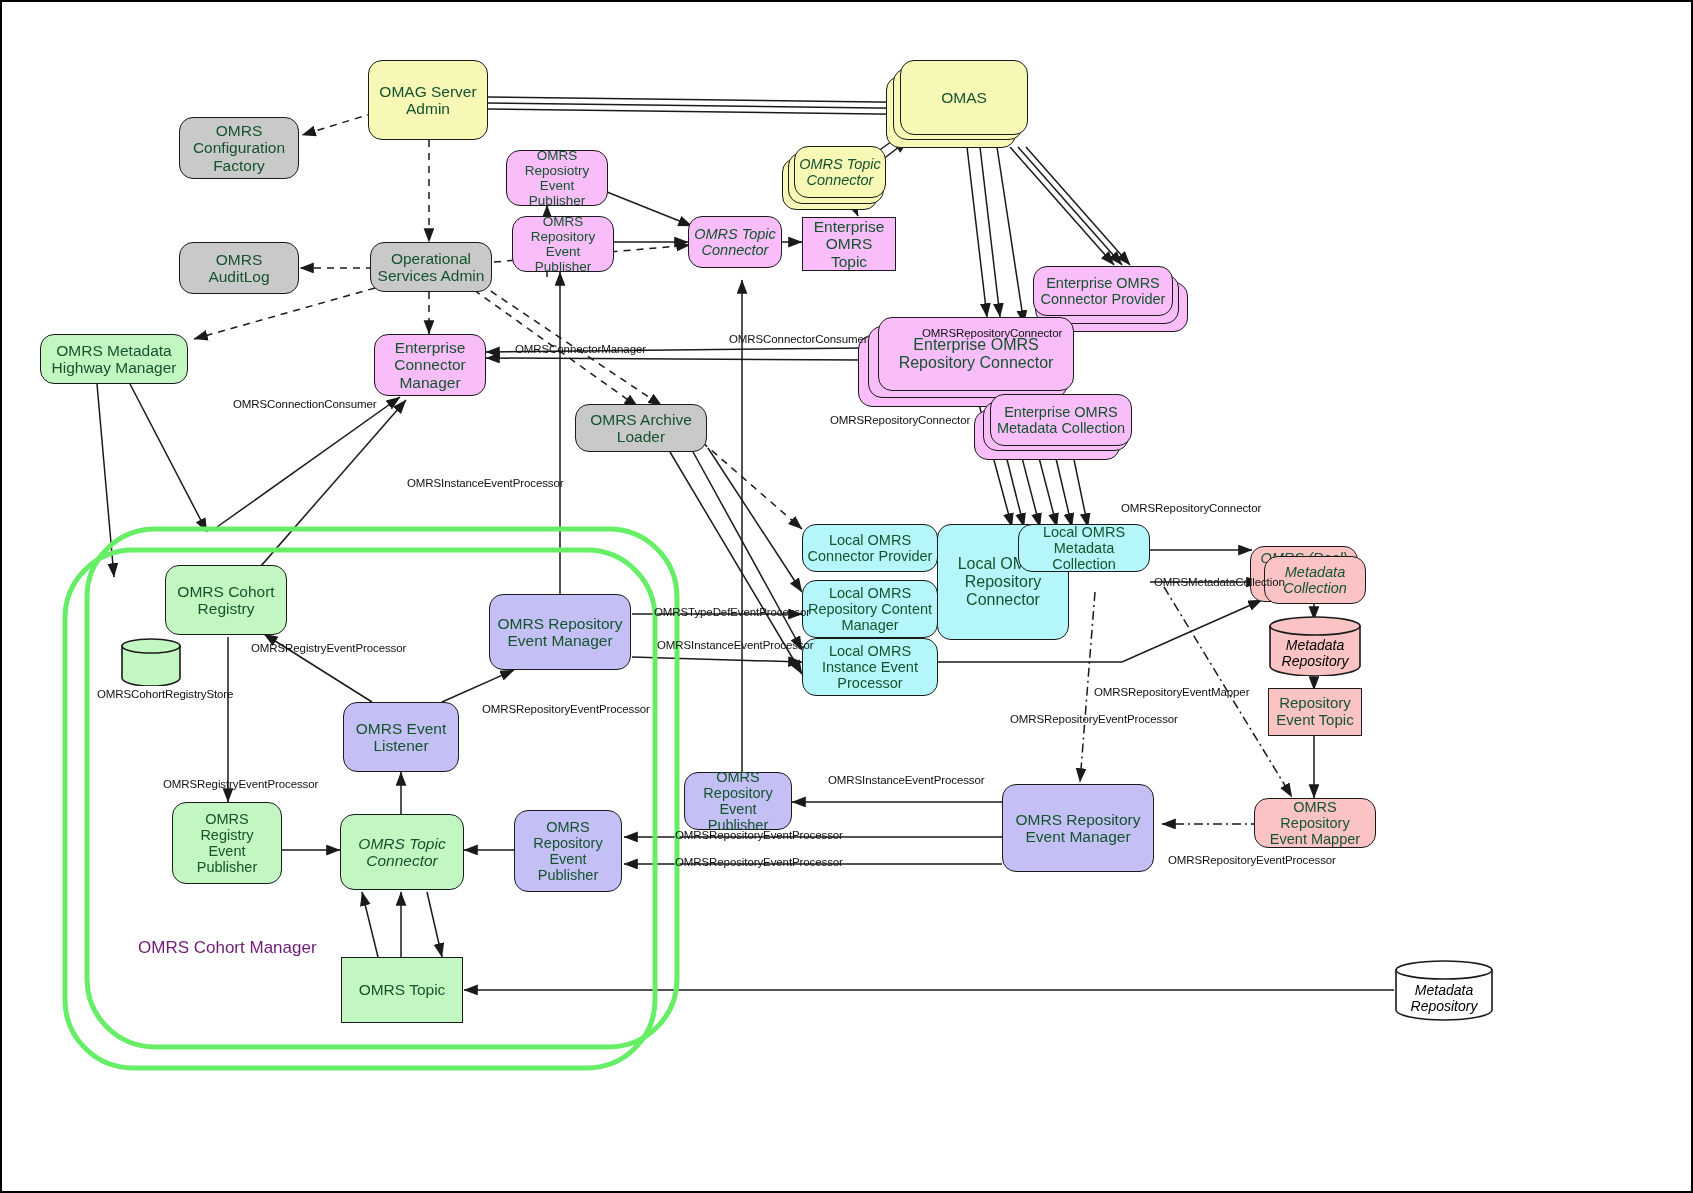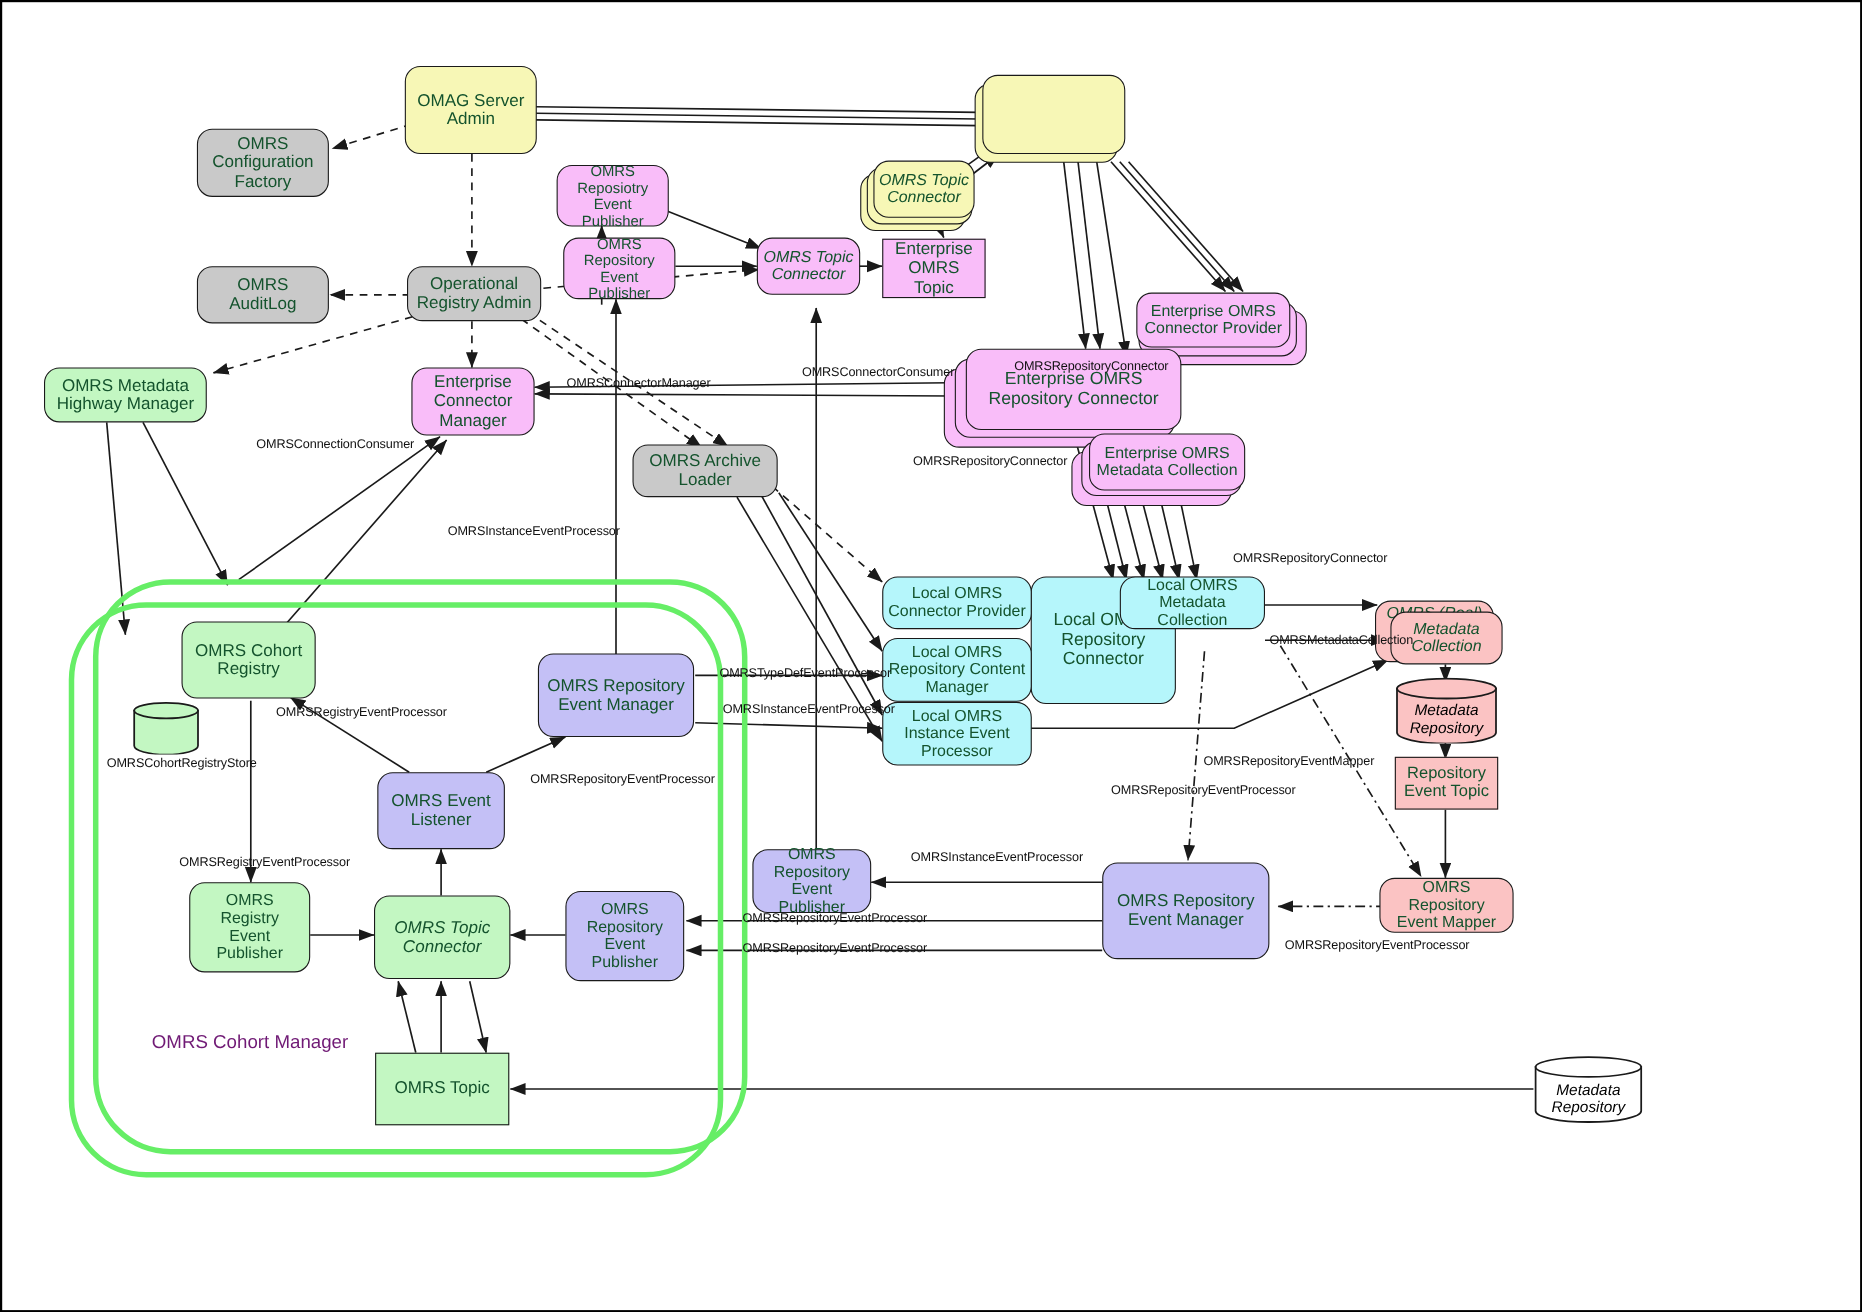--- a/index.html
+++ b/index.html
@@ -197,20 +197,23 @@
   <div class="node rounded gray" style="left:177px;top:115px;width:120px;height:62px;">
     <span>OMRS
 Configuration
 Factory</span>
   </div>
 
   <div class="stackwrap" style="left:884px;top:58px;">
     <div class="node rounded yellow" style="left:0px;top:16px;width:130px;height:72px;"></div>
     <div class="node rounded yellow" style="left:7px;top:8px;width:130px;height:72px;"></div>
   </div>
+  <div class="node rounded yellow" style="left:898px;top:58px;width:128px;height:75px;">
+    <span>OMAS</span>
+  </div>
 
   <div class="stackwrap" style="left:780px;top:144px;">
     <div class="node rounded yellow" style="left:0px;top:12px;width:96px;height:52px;"></div>
     <div class="node rounded yellow" style="left:6px;top:6px;width:96px;height:52px;"></div>
   </div>
   <div class="node rounded yellow italic" style="left:792px;top:144px;width:92px;height:52px;font-size:14.5px;">
     <span style="white-space:pre-line;">OMRS Topic
 Connector</span>
   </div>
 
@@ -236,21 +239,21 @@
 OMRS Topic</span>
   </div>
 
   <div class="node rounded gray" style="left:177px;top:240px;width:120px;height:52px;">
     <span style="white-space:pre-line;">OMRS
 AuditLog</span>
   </div>
 
   <div class="node rounded gray" style="left:368px;top:240px;width:122px;height:50px;">
     <span style="white-space:pre-line;">Operational
-Registry Admin</span>
+Services Admin</span>
   </div>
 
   <div class="stackwrap" style="left:1024px;top:264px;">
     <div class="node rounded pink" style="left:18px;top:16px;width:144px;height:50px;"></div>
     <div class="node rounded pink" style="left:9px;top:8px;width:144px;height:50px;"></div>
   </div>
   <div class="node rounded pink" style="left:1031px;top:264px;width:140px;height:50px;font-size:14.5px;">
     <span style="white-space:pre-line;">Enterprise OMRS
 Connector Provider</span>
   </div>

